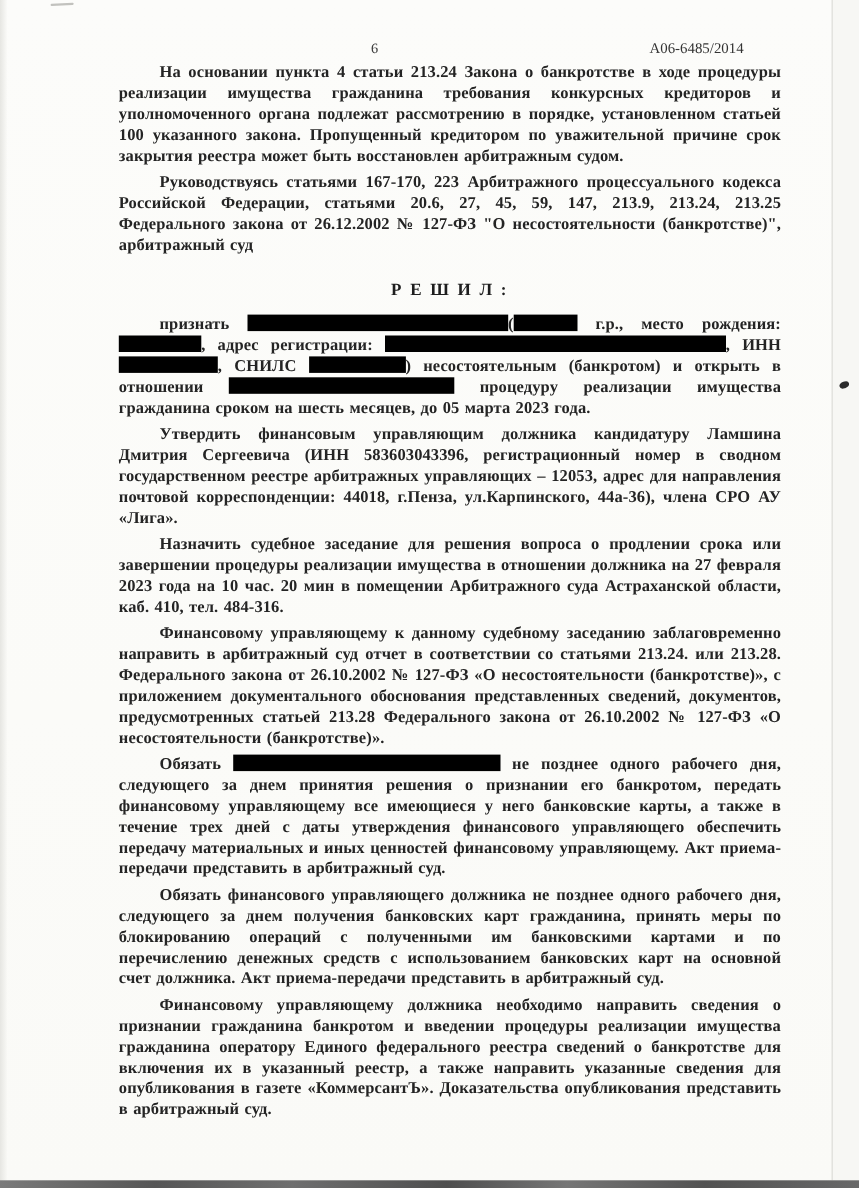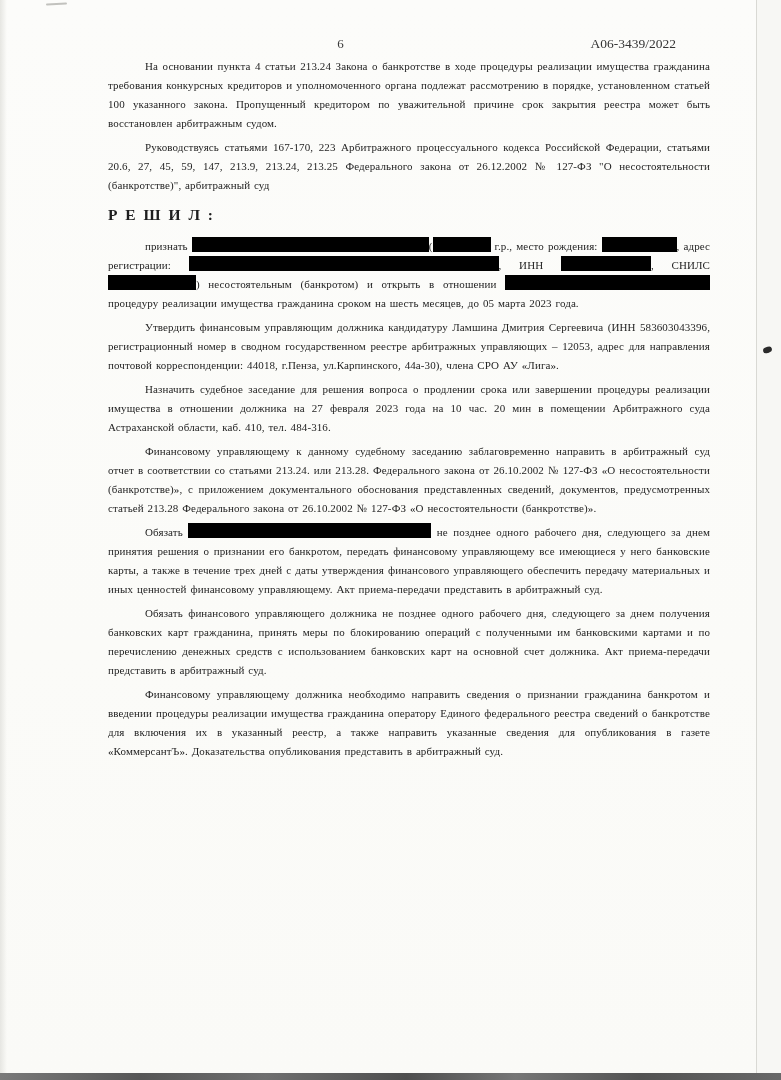--- a/index.html
+++ b/index.html
@@ -53,29 +53,31 @@
     position: absolute; right: 81px; top: 0;
     font-size: 13.5px; color: #333;
   }
 
   
   .doc-body {
     position: absolute; left: 108px; top: 57px; width: 602px;
   }
   .para {
     margin: 0 0 5px 0;
-    font-size: 11px;
+    font-size: 15px;
     line-height: 19px;
     text-align: justify;
     text-indent: 37px;
     letter-spacing: 0.1px;
     word-spacing: 1px;
+    font-weight: bold;
   }
   .decision-heading {
-    margin: 11px 0 13px 0;
+    margin: 22px 0 13px 0;
+    text-align: center;
     text-indent: 0;
     font-size: 15.5px;
     font-weight: bold;
     letter-spacing: 2px;
     color: #1e1e1e;
   }
   .redaction {
     display: inline-block;
     height: 15px;
     background: var(--redaction-color, #000);
@@ -84,29 +86,29 @@
 </style>
 </head>
 <body>
 
 <div class="scan-page">
 
   <div class="pencil-mark"></div>
 
   <div class="page-header">
     <span class="page-number">6</span>
-    <span class="case-number">А06-3439/2022</span>
+    <span class="case-number">А06-6485/2014</span>
   </div>
 
   <div class="doc-body" id="doc-body">
       <p class="para"><span class="run">На основании пункта 4 статьи 213.24 Закона о банкротстве в ходе процедуры реализации имущества гражданина требования конкурсных кредиторов и уполномоченного органа подлежат рассмотрению в порядке, установленном статьей 100 указанного закона. Пропущенный кредитором по уважительной причине срок закрытия реестра может быть восстановлен арбитражным судом.</span></p>
       <p class="para"><span class="run">Руководствуясь статьями 167-170, 223 Арбитражного процессуального кодекса Российской Федерации, статьями 20.6, 27, 45, 59, 147, 213.9, 213.24, 213.25 Федерального закона от 26.12.2002 № 127-ФЗ "О несостоятельности (банкротстве)", арбитражный суд</span></p>
       <div class="decision-heading"><span class="run">Р Е Ш И Л :</span></div>
       <p class="para"><span class="run">признать </span><span class="redaction" style="width: 237px;"></span><span class="run">(</span><span class="redaction" style="width: 58px;"></span><span class="run"> г.р., место рождения: </span><span class="redaction" style="width: 75px;"></span><span class="run">, адрес регистрации: </span><span class="redaction" style="width: 310px;"></span><span class="run">, ИНН </span><span class="redaction" style="width: 90px;"></span><span class="run">, СНИЛС </span><span class="redaction" style="width: 88px;"></span><span class="run">) несостоятельным (банкротом) и открыть в отношении </span><span class="redaction" style="width: 205px;"></span><span class="run"> процедуру реализации имущества гражданина сроком на шесть месяцев, до 05 марта 2023 года.</span></p>
-      <p class="para"><span class="run">Утвердить финансовым управляющим должника кандидатуру Ламшина Дмитрия Сергеевича (ИНН 583603043396, регистрационный номер в сводном государственном реестре арбитражных управляющих – 12053, адрес для направления почтовой корреспонденции: 44018, г.Пенза, ул.Карпинского, 44а-30), члена СРО АУ «Лига».</span></p>
+      <p class="para"><span class="run">Утвердить финансовым управляющим должника кандидатуру Ламшина Дмитрия Сергеевича (ИНН 583603043396, регистрационный номер в сводном государственном реестре арбитражных управляющих – 12053, адрес для направления почтовой корреспонденции: 44018, г.Пенза, ул.Карпинского, 44а-36), члена СРО АУ «Лига».</span></p>
       <p class="para"><span class="run">Назначить судебное заседание для решения вопроса о продлении срока или завершении процедуры реализации имущества в отношении должника на 27 февраля 2023 года на 10 час. 20 мин в помещении Арбитражного суда Астраханской области, каб. 410, тел. 484-316.</span></p>
       <p class="para"><span class="run">Финансовому управляющему к данному судебному заседанию заблаговременно направить в арбитражный суд отчет в соответствии со статьями 213.24. или 213.28. Федерального закона от 26.10.2002 № 127-ФЗ «О несостоятельности (банкротстве)», с приложением документального обоснования представленных сведений, документов, предусмотренных статьей 213.28 Федерального закона от 26.10.2002 № 127-ФЗ «О несостоятельности (банкротстве)».</span></p>
       <p class="para"><span class="run">Обязать </span><span class="redaction" style="width: 243px;"></span><span class="run"> не позднее одного рабочего дня, следующего за днем принятия решения о признании его банкротом, передать финансовому управляющему все имеющиеся у него банковские карты, а также в течение трех дней с даты утверждения финансового управляющего обеспечить передачу материальных и иных ценностей финансовому управляющему. Акт приема-передачи представить в арбитражный суд.</span></p>
       <p class="para"><span class="run">Обязать финансового управляющего должника не позднее одного рабочего дня, следующего за днем получения банковских карт гражданина, принять меры по блокированию операций с полученными им банковскими картами и по перечислению денежных средств с использованием банковских карт на основной счет должника. Акт приема-передачи представить в арбитражный суд.</span></p>
       <p class="para"><span class="run">Финансовому управляющему должника необходимо направить сведения о признании гражданина банкротом и введении процедуры реализации имущества гражданина оператору Единого федерального реестра сведений о банкротстве для включения их в указанный реестр, а также направить указанные сведения для опубликования в газете «КоммерсантЪ». Доказательства опубликования представить в арбитражный суд.</span></p>
     </div>
 
   <div class="edge-left"></div>
   <div class="right-strip"></div>
   <div class="page-edge-line"></div>

